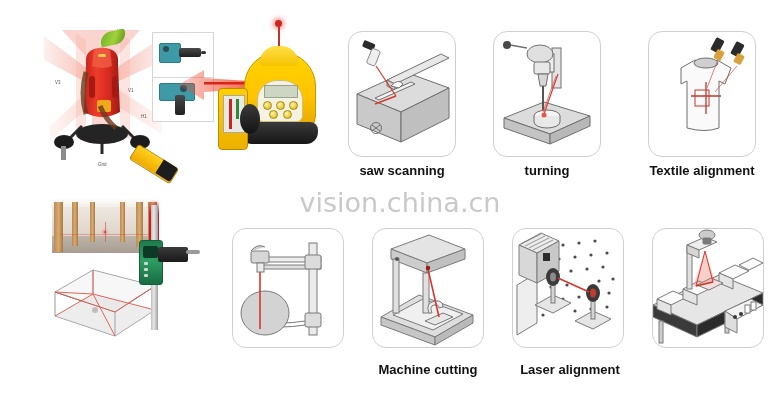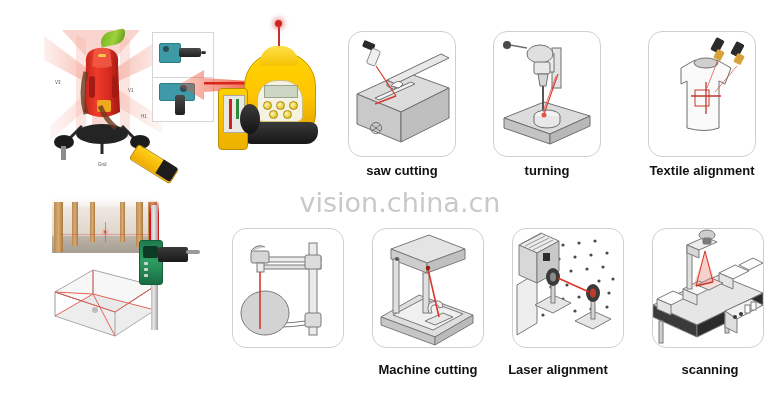--- a/index.html
+++ b/index.html
@@ -482,21 +482,21 @@
         <rect x="20" y="17" width="9" height="16" rx="2" transform="rotate(22 24 25)" fill="#efefef" stroke="#7a7a7a" stroke-width=".8"></rect>
       </g>
 
       <line x1="27" y1="34" x2="47" y2="64" stroke="#d8372a" stroke-width="1.2"></line>
       <line x1="47" y1="64" x2="26" y2="72" stroke="#d8372a" stroke-width="1.4"></line>
 
       <circle cx="27" cy="96" r="5.5" fill="none" stroke="#6f6f6f" stroke-width="1"></circle>
       <path d="M23,93 l8,6 M31,93 l-8,6" stroke="#6f6f6f" stroke-width="1"></path>
     </svg>
   </div>
-  <div class="app-label lbl-13" style="left:348px; top:163px; width:108px;">saw cutting</div>
+  <div class="app-label lbl-13" style="left:348px; top:163px; width:108px;">saw scanning</div>
 
   <div class="app-panel" style="left:493px; top:31px; width:108px; height:126px;">
     <svg width="106" height="124" viewBox="0 0 106 124">
       <g stroke="#6f6f6f" stroke-width="1" fill="none">
 
         <polygon points="10,86 50,70 96,84 56,102" fill="#dcdcdc"></polygon>
         <polygon points="10,86 10,96 56,112 56,102" fill="#c4c4c4"></polygon>
         <polygon points="56,102 96,84 96,94 56,112" fill="#b8b8b8"></polygon>
 
         <ellipse cx="53" cy="84" rx="13" ry="6" fill="#f4f4f4"></ellipse>
@@ -651,21 +651,21 @@
       </g>
 
       <ellipse cx="40" cy="48" rx="7" ry="9" fill="#3a3a3a"></ellipse>
       <ellipse cx="40" cy="48" rx="3" ry="4.5" fill="#8a8a8a"></ellipse>
       <ellipse cx="80" cy="64" rx="7" ry="9" fill="#3a3a3a"></ellipse>
       <ellipse cx="80" cy="64" rx="3" ry="4.5" fill="#c23a2c"></ellipse>
 
       <line x1="45" y1="49" x2="76" y2="63" stroke="#d8372a" stroke-width="1.6"></line>
     </svg>
   </div>
-  <div class="app-label lbl-13" style="left:496px; top:362px; width:124px;">Laser alignment</div>
+  <div class="app-label lbl-13" style="left:508px; top:362px; width:124px;">Laser alignment</div>
 
   <div class="app-panel" style="left:652px; top:228px; width:112px; height:120px;">
     <svg width="110" height="118" viewBox="0 0 110 118">
       <g stroke="#7a7a7a" stroke-width="1" fill="none">
 
         <polygon points="0,76 66,46 110,64 44,96" fill="#e6e6e6"></polygon>
         <polygon points="0,76 0,88 44,108 44,96" fill="#3a3a3a"></polygon>
         <polygon points="44,96 110,64 110,76 44,108" fill="#2b2b2b"></polygon>
         <rect x="6" y="92" width="4" height="22" fill="#cfcfcf"></rect>
         <rect x="72" y="82" width="4" height="22" fill="#cfcfcf"></rect>
@@ -693,15 +693,14 @@
         <ellipse cx="54" cy="6" rx="8" ry="5" fill="#cccccc"></ellipse>
         <rect x="50" y="9" width="8" height="6" rx="1" fill="#7a7a7a"></rect>
       </g>
 
       <polygon points="52,22 40,58 62,52" fill="#e8766a" opacity=".35"></polygon>
       <line x1="52" y1="22" x2="43" y2="57" stroke="#d8372a" stroke-width="1"></line>
       <line x1="52" y1="22" x2="60" y2="53" stroke="#d8372a" stroke-width="1"></line>
       <line x1="43" y1="57" x2="60" y2="53" stroke="#c0392b" stroke-width="1.3"></line>
     </svg>
   </div>
-  <div class="app-label lbl-13" style="left:650px; top:362px; width:120px;">scanning</div>
 
 </div>
 
 </body></html>

